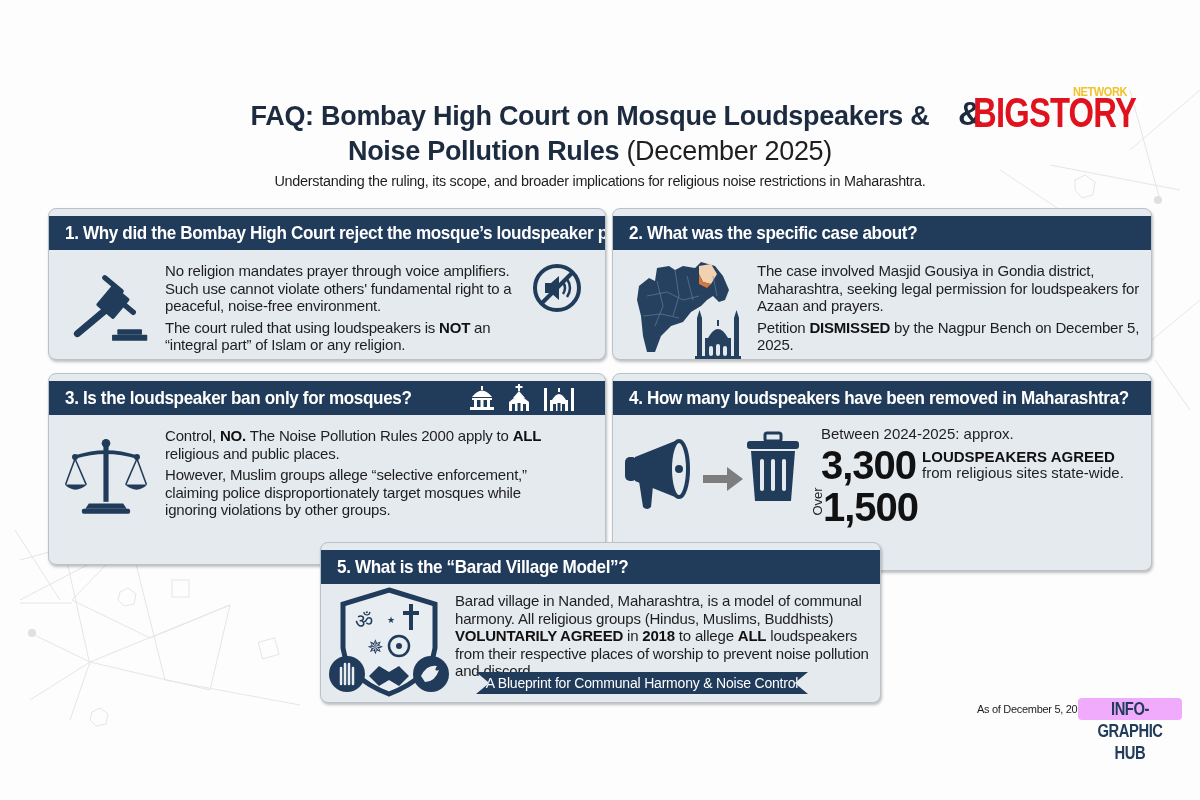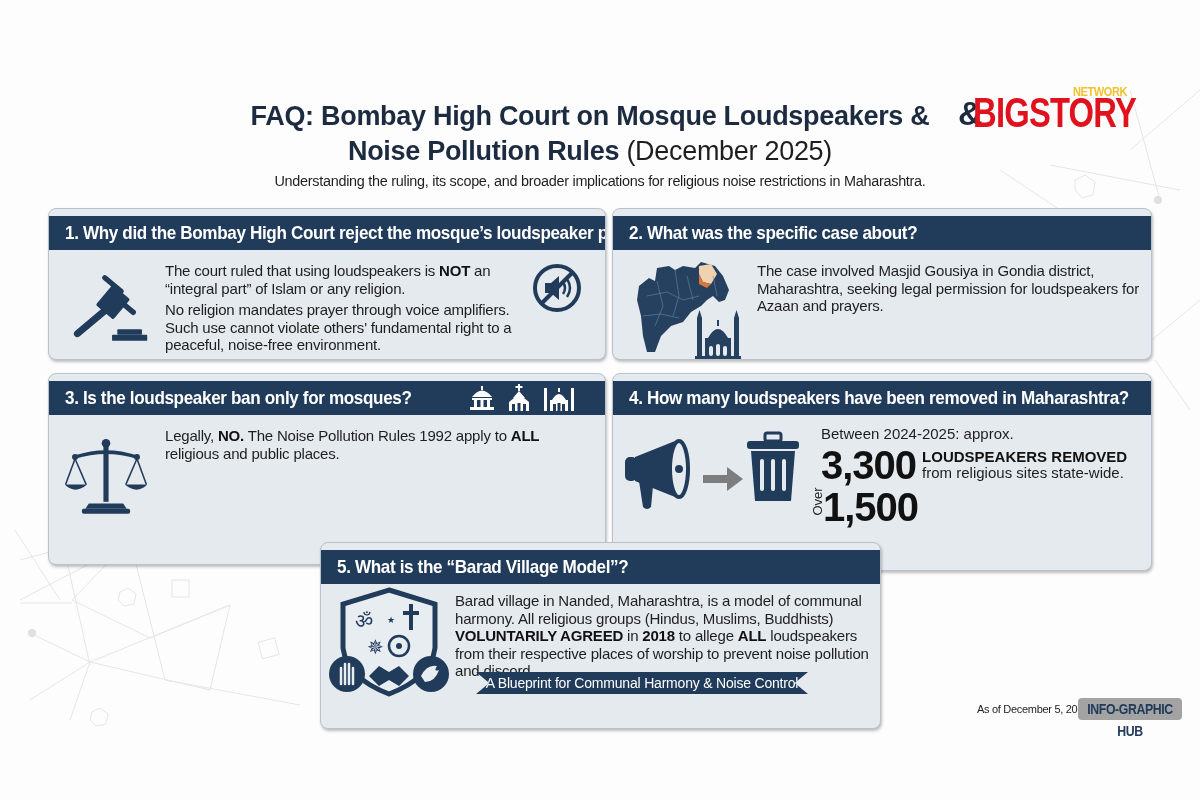--- a/index.html
+++ b/index.html
@@ -53,21 +53,21 @@
     letter-spacing: -0.2px;
   }
   .text p { margin-bottom: 4px; }
   .text b { font-weight: bold; color: #111; }
   .icon { position: absolute; }
 
   #card1 { left: 48px; top: 208px; width: 558px; height: 152px; }
   #card2 { left: 612px; top: 208px; width: 540px; height: 152px; padding-left: 8px; }
   #card3 { left: 48px; top: 373px; width: 558px; height: 192px; }
   #card4 { left: 612px; top: 373px; width: 540px; height: 198px; }
-  #card5 { left: 320px; top: 542px; width: 561px; height: 187px; }
+  #card5 { left: 320px; top: 542px; width: 561px; height: 161px; }
 
   .stat-intro { position: absolute; left: 208px; top: 10px; font-size: 15px; color: #1e1e1e; }
   .stat-row { position: absolute; left: 208px; display: flex; align-items: center; }
   .stat-num { font-size: 40px; font-weight: bold; color: #111; letter-spacing: -1px; line-height: 40px; }
   .stat-desc { font-size: 15px; line-height: 16px; margin-left: 6px; color: #1e1e1e; }
   .stat-desc b { color: #111; }
   .over {
     display: inline-block; transform: rotate(-90deg); font-size: 13px; width: 16px; margin-right: -2px;
     color: #1e1e1e;
   }
@@ -76,22 +76,22 @@
     position: absolute; left: 155px; top: 129px; width: 332px; height: 22px;
     background: #213b5a; color: #fff; font-size: 14px; line-height: 22px; text-align: center;
     clip-path: polygon(0 0, 100% 0, 96% 50%, 100% 100%, 0 100%, 4% 50%);
     letter-spacing: -0.2px;
   }
 
   .footer-date {
     position: absolute; left: 977px; top: 703px; font-size: 11px; color: #1e1e1e; letter-spacing: -0.3px;
   }
   .footer-badge {
-    position: absolute; left: 1078px; top: 698px; width: 104px; height: 22px; background: #a3a3a3;
-    border-radius: 4px; color: #213b5a; font-weight: bold; font-size: 15px; line-height: 22px;
+    position: absolute; left: 1078px; top: 698px; width: 104px; height: 22px; background: #f0abfc;
+    border-radius: 4px; color: #213b5a; font-weight: bold; font-size: 18px; line-height: 22px;
     text-align: center; letter-spacing: -0.5px;
   }
   .footer-badge span { display: inline-block; transform: scaleX(0.82); }
 </style>
 </head>
 <body>
 
 <svg class="bg-pattern" viewBox="0 0 1200 800">
   <g stroke="#e6e6e6" stroke-width="1" fill="none">
     <line x1="15" y1="530" x2="60" y2="600"></line>
@@ -148,22 +148,22 @@
       <g fill="#213b5a">
         <rect x="44" y="18" width="30" height="6" rx="3" transform="rotate(40 59 21)"></rect>
         <rect x="46" y="26" width="26" height="30" rx="2" transform="rotate(40 59 41)"></rect>
         <rect x="58" y="42" width="30" height="6" rx="3" transform="rotate(40 73 45)"></rect>
         <rect x="10" y="60" width="48" height="8" rx="4" transform="rotate(-40 34 64)"></rect>
         <rect x="58" y="78" width="40" height="7" rx="1"></rect>
         <rect x="64" y="72" width="28" height="6" rx="1"></rect>
       </g>
     </svg>
     <div class="text" style="left:116px;top:12px;width:380px;">
+      <p>No religion mandates prayer through voice amplifiers. Such use cannot violate others' fundamental right to a peaceful, noise-free environment.</p>
       <p><span>The court ruled that using loudspeakers is </span><b>NOT</b><span> an “integral part” of Islam or any religion.</span></p>
-      <p>No religion mandates prayer through voice amplifiers. Such use cannot violate others' fundamental right to a peaceful, noise-free environment.</p>
     </div>
     <svg class="icon" style="left:482px;top:12px" width="52" height="52" viewBox="0 0 52 52">
       <circle cx="26" cy="26" r="22" fill="none" stroke="#213b5a" stroke-width="4"></circle>
       <path d="M14 21 h6 l8 -7 v24 l-8 -7 h-6 z" fill="#213b5a"></path>
       <path d="M32 20 q4 6 0 12" fill="none" stroke="#213b5a" stroke-width="2.5"></path>
       <path d="M36 17 q6 9 0 18" fill="none" stroke="#213b5a" stroke-width="2.5"></path>
       <line x1="11" y1="41" x2="41" y2="11" stroke="#213b5a" stroke-width="4"></line>
     </svg>
   </div>
 </div>
@@ -198,20 +198,21 @@
         <rect x="0" y="50" width="46" height="3"></rect>
       </g>
       <g fill="#e5eaef">
           <rect x="14" y="40" width="4" height="10" rx="2"></rect>
           <rect x="21" y="38" width="4" height="12" rx="2"></rect>
           <rect x="28" y="40" width="4" height="10" rx="2"></rect>
         </g>
     </svg>
     <div class="text" style="left:144px;top:12px;width:390px;">
       <p>The case involved Masjid Gousiya in Gondia district, Maharashtra, seeking legal permission for loudspeakers for Azaan and prayers.</p>
+      <p><span>Petition </span><b>DISMISSED</b><span> by the Nagpur Bench on December 5, 2025.</span></p>
     </div>
   </div>
 </div>
 
 <div class="card" id="card3">
   <div class="card-header">
     <span class="htext">3. Is the loudspeaker ban only for mosques?</span>
     <svg style="position:absolute;left:420px;top:5px" width="26" height="24" viewBox="0 0 26 24">
       <g fill="#fff">
           <path d="M3 11 Q13 -2 23 11 Z"></path>
@@ -266,21 +267,22 @@
         <rect x="22" y="88" width="56" height="6" rx="2"></rect>
       </g>
       <g stroke="#213b5a" stroke-width="1.8">
           <line x1="14" y1="30" x2="3" y2="60"></line>
           <line x1="14" y1="30" x2="27" y2="60"></line>
       <line x1="86" y1="30" x2="73" y2="60"></line>
           <line x1="86" y1="30" x2="97" y2="60"></line>
         </g>
     </svg>
     <div class="text" style="left:116px;top:12px;width:405px;">
-      <p><span>Legally, </span><b>NO.</b><span> The Noise Pollution Rules 1992 apply to </span><b>ALL</b><span> religious and public places.</span></p>
+      <p><span>Control, </span><b>NO.</b><span> The Noise Pollution Rules 2000 apply to </span><b>ALL</b><span> religious and public places.</span></p>
+      <p>However, Muslim groups allege “selective enforcement,” claiming police disproportionately target mosques while ignoring violations by other groups.</p>
     </div>
   </div>
 </div>
 
 <div class="card" id="card4">
   <div class="card-header">
     <span class="htext">4. How many loudspeakers have been removed in Maharashtra?</span>
   </div>
   <div class="card-body">
     <svg class="icon" style="left:10px;top:24px" width="76" height="72" viewBox="0 0 76 72">
@@ -303,21 +305,21 @@
       </g>
       <g fill="#e5eaef">
           <rect x="15" y="28" width="4" height="32" rx="2"></rect>
           <rect x="26" y="28" width="4" height="32" rx="2"></rect>
           <rect x="37" y="28" width="4" height="32" rx="2"></rect>
         </g>
     </svg>
     <div class="stat-intro">Between 2024-2025: approx.</div>
     <div class="stat-row" style="top:30px;">
       <span class="stat-num">3,300</span>
-      <span class="stat-desc"><b>LOUDSPEAKERS REMOVED</b><br><span>from religious sites state-wide.</span></span>
+      <span class="stat-desc"><b>LOUDSPEAKERS AGREED</b><br><span>from religious sites state-wide.</span></span>
     </div>
     <div class="stat-row" style="top:72px;left:196px;">
       <span class="over">Over</span>
       <span class="stat-num">1,500</span>
     </div>
   </div>
 </div>
 
 <div class="card" id="card5">
   <div class="card-header">

